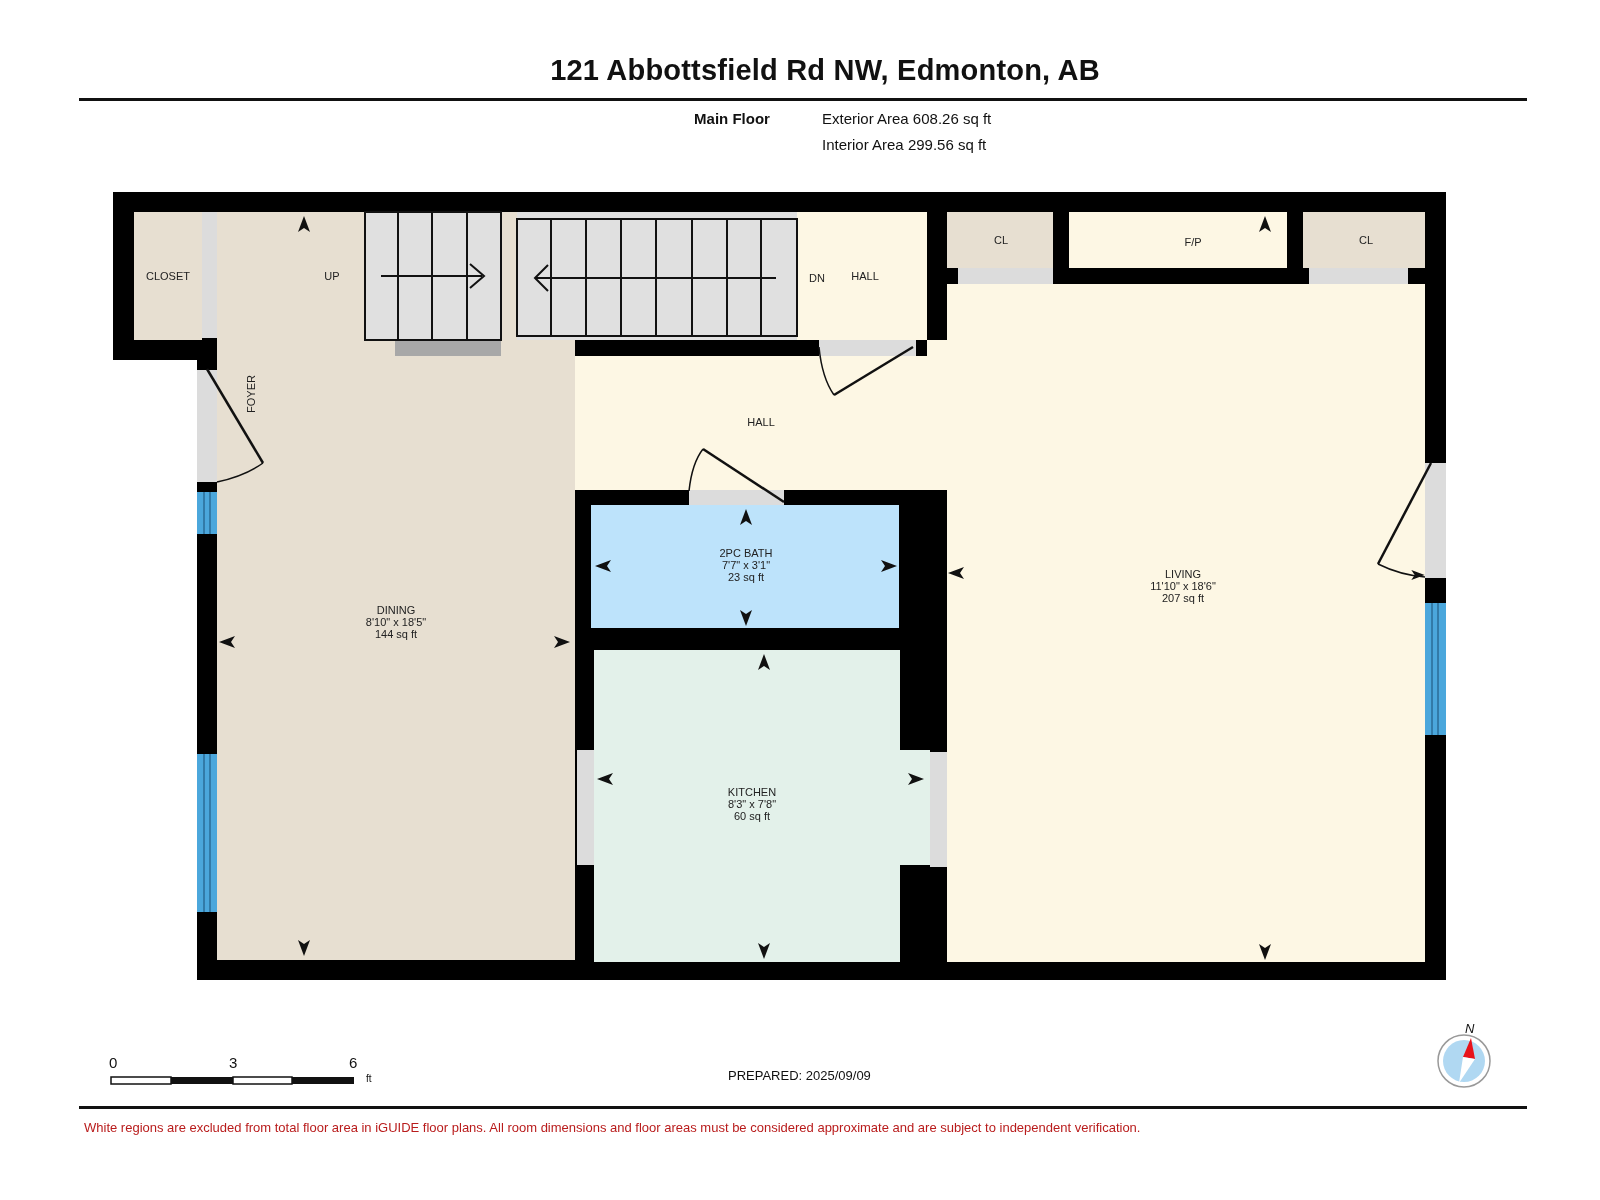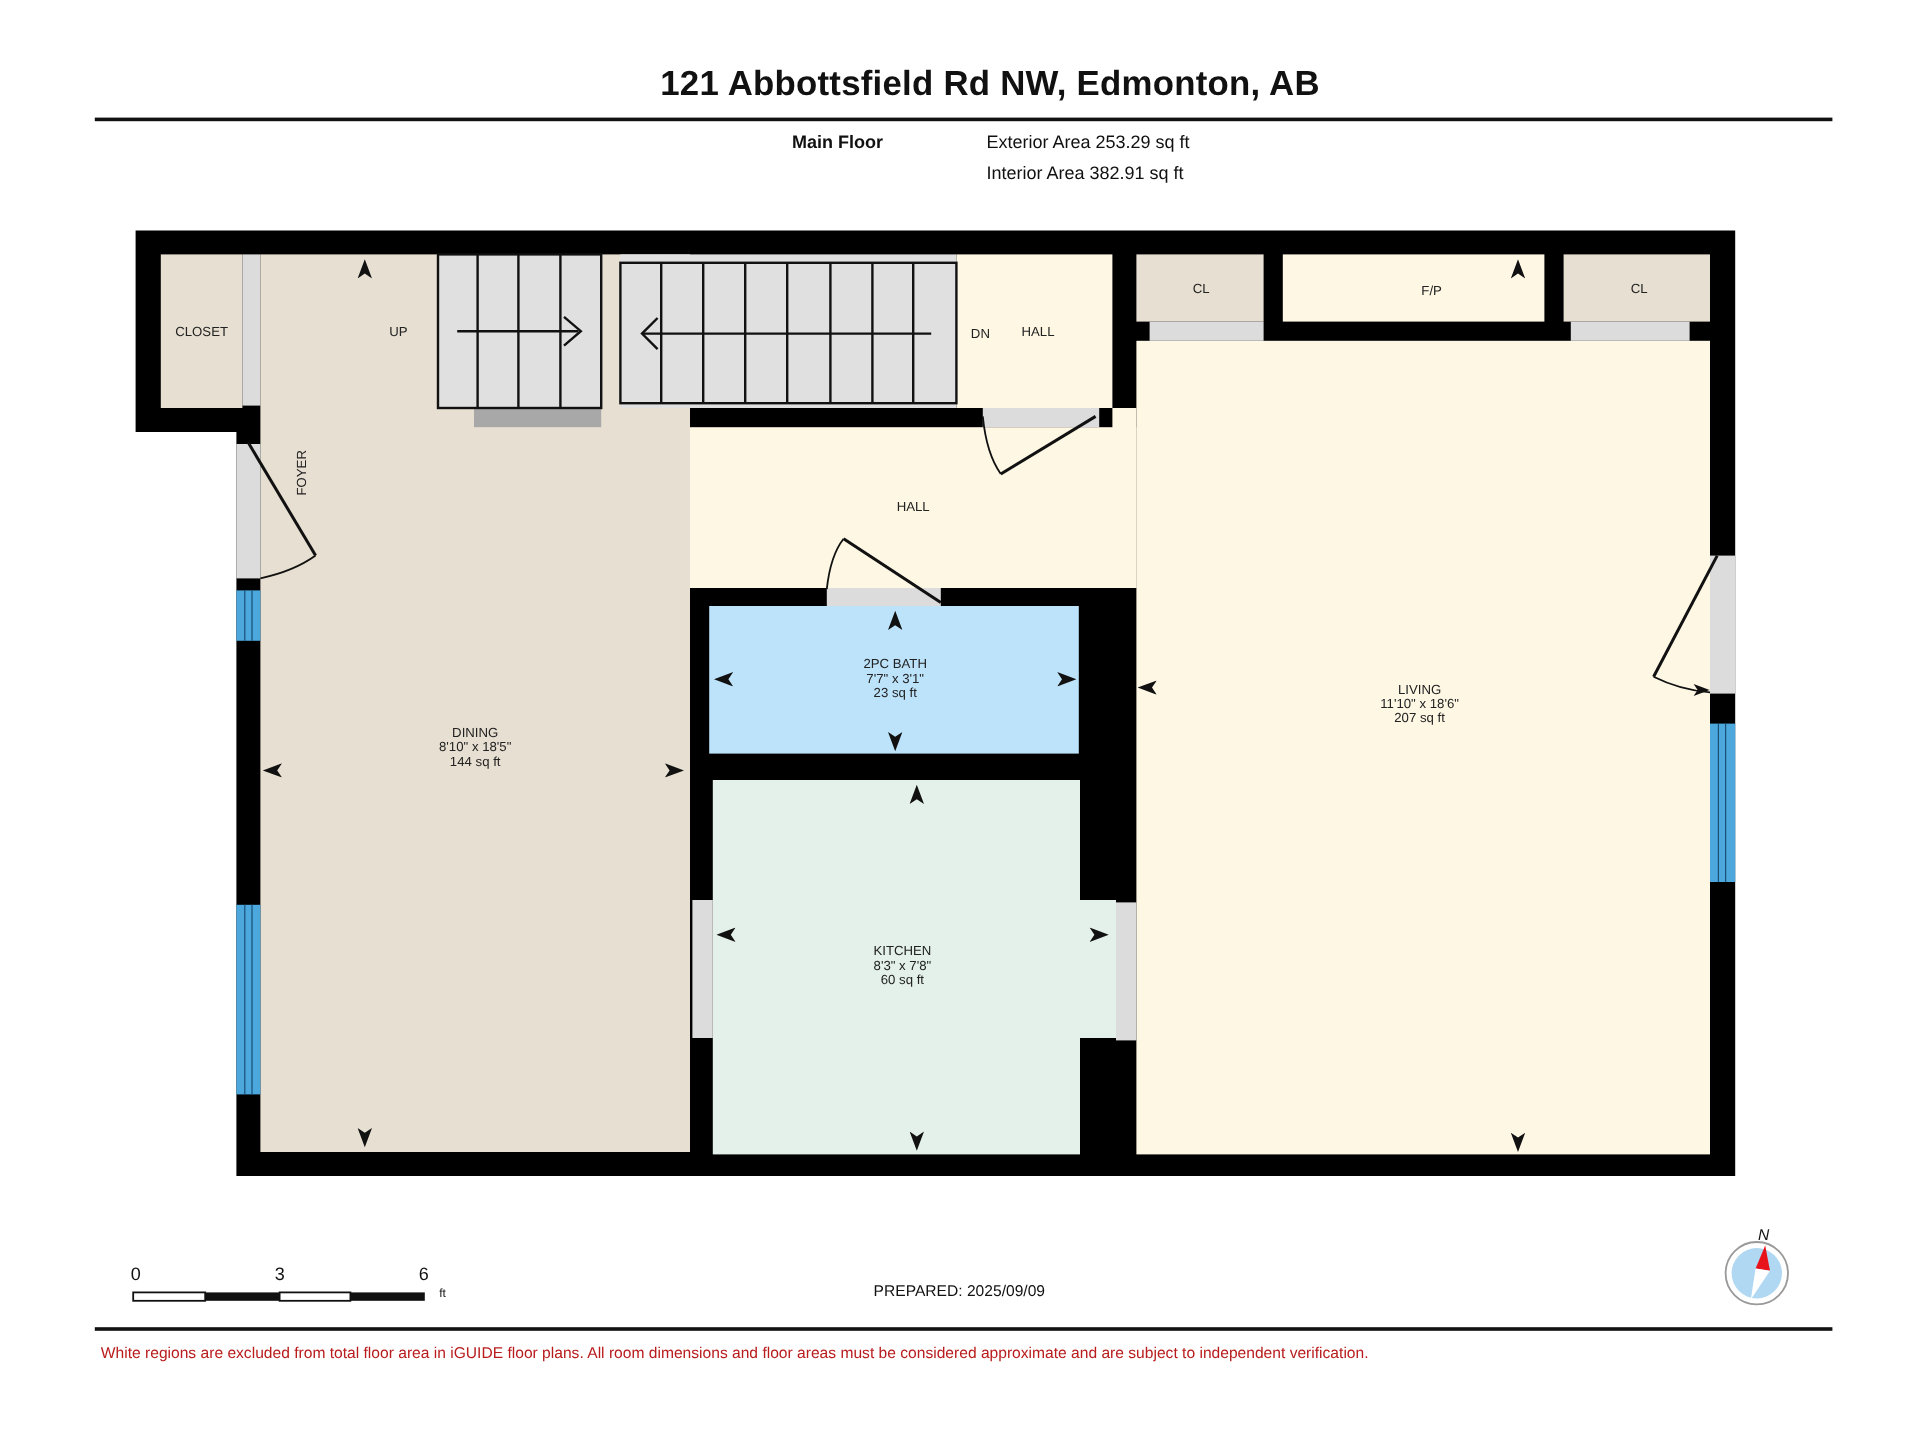--- a/index.html
+++ b/index.html
@@ -1,38 +1,38 @@
 <!DOCTYPE html>
 <html><head>
 <meta charset="utf-8">
 <style>
   html, body { margin:0; padding:0; background:#ffffff; }
   body { width:1600px; height:1200px; position:relative; overflow:hidden;
          font-family:"Liberation Sans", sans-serif; color:#111; }
   .abs { position:absolute; }
   #title { left:0; width:1600px; top:54px; text-align:center; font-size:29px; font-weight:bold; letter-spacing:0.2px;padding-left:25px; }
   .hrule { left:79px; width:1448px; height:3px; background:#111; }
-  #floor-label { left:660px; width:144px; top:110px; text-align:left; font-size:15px; font-weight:bold; }
+  #floor-label { left:660px; width:144px; top:110px; text-align:center; font-size:15px; font-weight:bold; }
   #ext-area { left:822px; top:110px; font-size:15px; }
   #int-area { left:822px; top:136px; font-size:15px; }
   svg#plan { position:absolute; left:0; top:0; }
   .rlabel { font-family:"Liberation Sans", sans-serif; font-size:11px; fill:#222; text-anchor:middle; }
   #prepared { left:728px; top:1068px; font-size:13px; }
   #disclaimer { left:84px; top:1120px; font-size:13px; color:#b91c1c; }
   .scale-num { font-size:15px; top:1054px; }
 </style>
 </head>
 <body>
 
 <div id="title" class="abs">121 Abbottsfield Rd NW, Edmonton, AB</div>
 <div class="abs hrule" style="top:98px;"></div>
 
 <div id="floor-label" class="abs">Main Floor</div>
-<div id="ext-area" class="abs">Exterior Area 253.29 sq ft</div>
-<div id="int-area" class="abs">Interior Area 382.91 sq ft</div>
+<div id="ext-area" class="abs">Exterior Area 608.26 sq ft</div>
+<div id="int-area" class="abs">Interior Area 299.56 sq ft</div>
 
 <svg id="plan" width="1600" height="1200" viewBox="0 0 1600 1200">
   <defs>
     <symbol id="arr" viewBox="-6 -8 12 16">
       <path d="M0,-8 L6,8 L0,4 L-6,8 Z" fill="#111"></path>
     </symbol>
   </defs>
 
   <g>
     <path d="M113,192 H1446 V980 H197 V360 H113 Z" fill="#000"></path>

